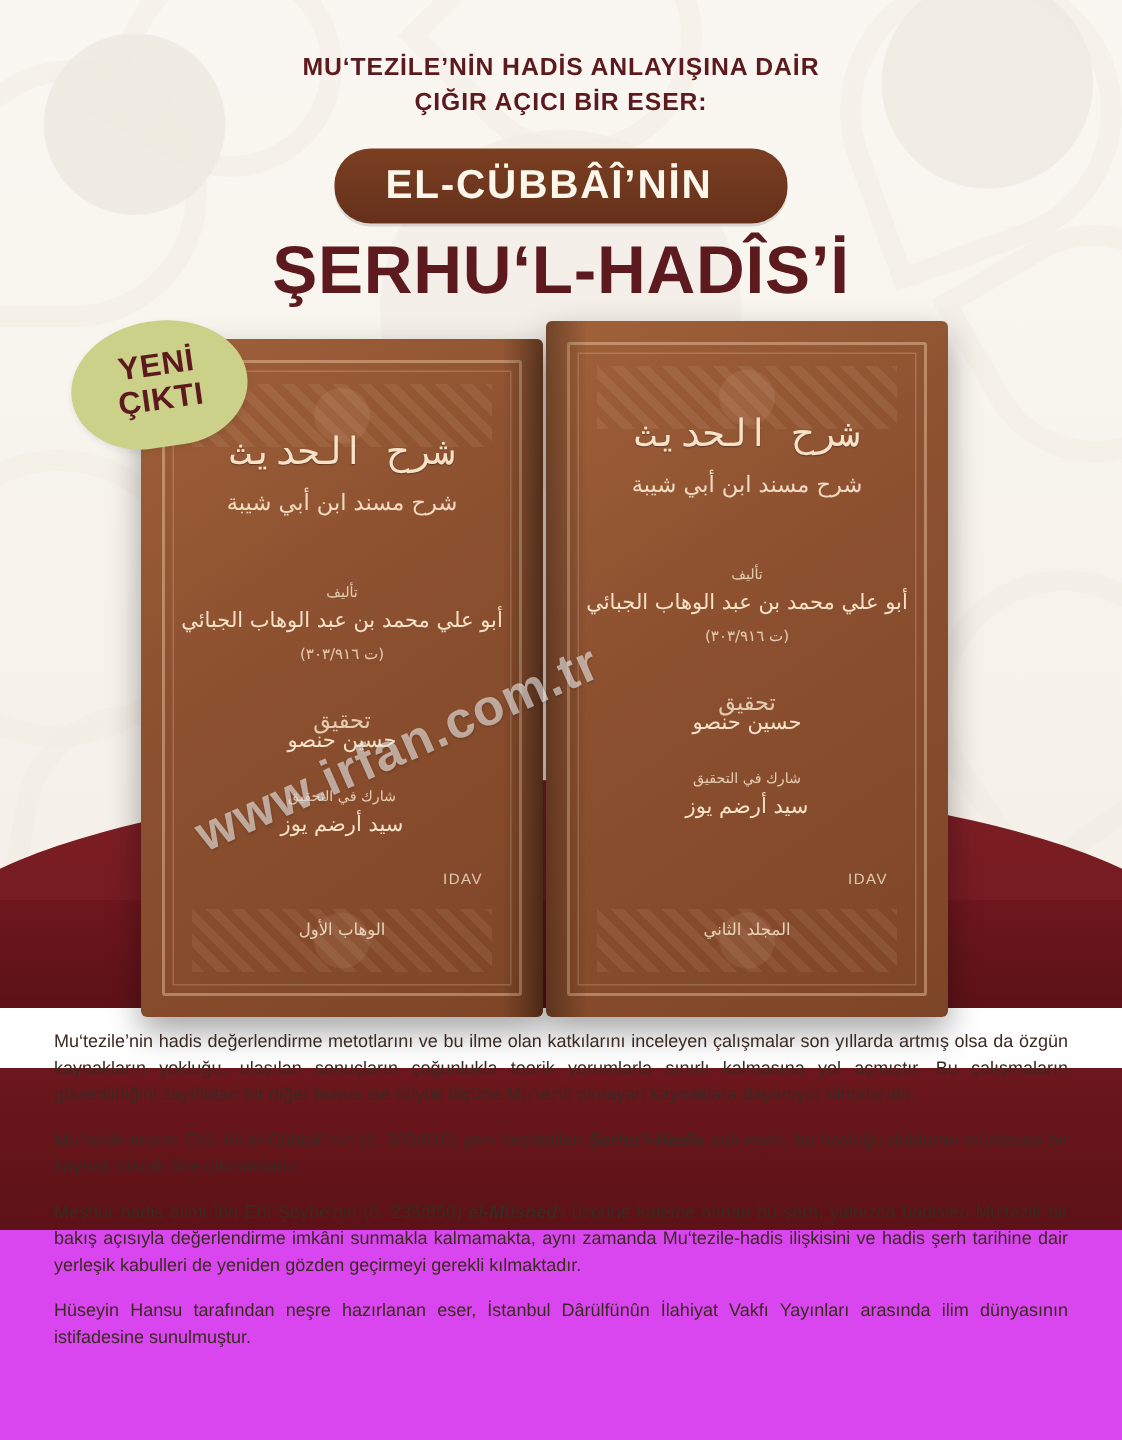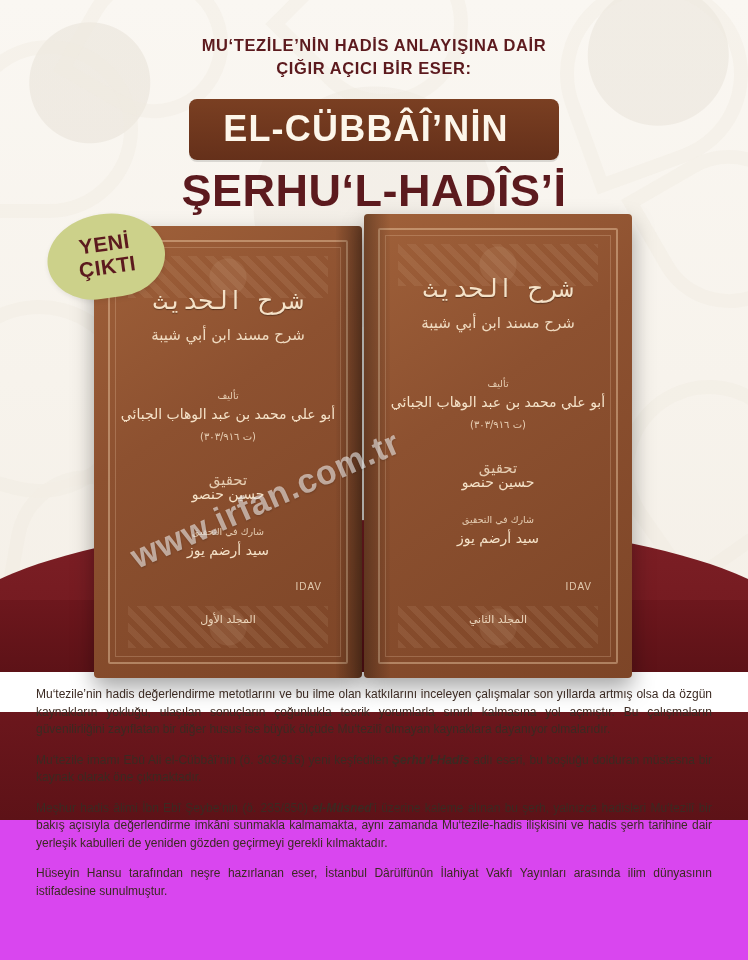--- a/index.html
+++ b/index.html
@@ -87,24 +87,24 @@
     font-size: 16.5px;
     letter-spacing: 0.6px;
     line-height: 1.42;
   }
   .title-plaque {
     display: inline-block;
     margin-top: 18px;
     padding: 9px 50px 10px 34px;
     background: linear-gradient(180deg, #7a3f22 0%, #65301a 100%);
     color: #fdf6ea;
-    font-size: 36px;
+    font-size: 27px;
     font-weight: bold;
     letter-spacing: 1.2px;
-    border-radius: 8px;
+    border-radius: 24px;
     box-shadow: 0 2px 0 rgba(0,0,0,.12);
   }
   .title-main {
     margin-top: 6px;
     color: #5c1a1e;
     font-size: 45px;
     font-weight: bold;
     letter-spacing: 0.5px;
     line-height: 1.12;
   }
@@ -289,21 +289,21 @@
       <div class="ornament-band bottom"></div>
       <div class="arabic ar-title">شرح الحديث</div>
       <div class="arabic ar-sub">شرح مسند ابن أبي شيبة</div>
       <div class="arabic ar-lbl1">تأليف</div>
       <div class="arabic ar-auth">أبو علي محمد بن عبد الوهاب الجبائي</div>
       <div class="arabic ar-date">(ت ٣٠٣/٩١٦)</div>
       <div class="arabic ar-lbl2">تحقيق</div>
       <div class="arabic ar-edit">حسين حنصو</div>
       <div class="arabic ar-lbl3">شارك في التحقيق</div>
       <div class="arabic ar-rev">سيد أرضم يوز</div>
-      <div class="arabic ar-vol">المجلد الأول</div>
+      <div class="arabic ar-vol">الوهاب الأول</div>
       <div class="pub-mark">IDAV</div>
     </div>
 
     <div class="book right">
       <div class="frame"></div>
       <div class="spine-edge"></div>
       <div class="ornament-band top"></div>
       <div class="ornament-band bottom"></div>
       <div class="arabic ar-title">شرح الحديث</div>
       <div class="arabic ar-sub">شرح مسند ابن أبي شيبة</div>

